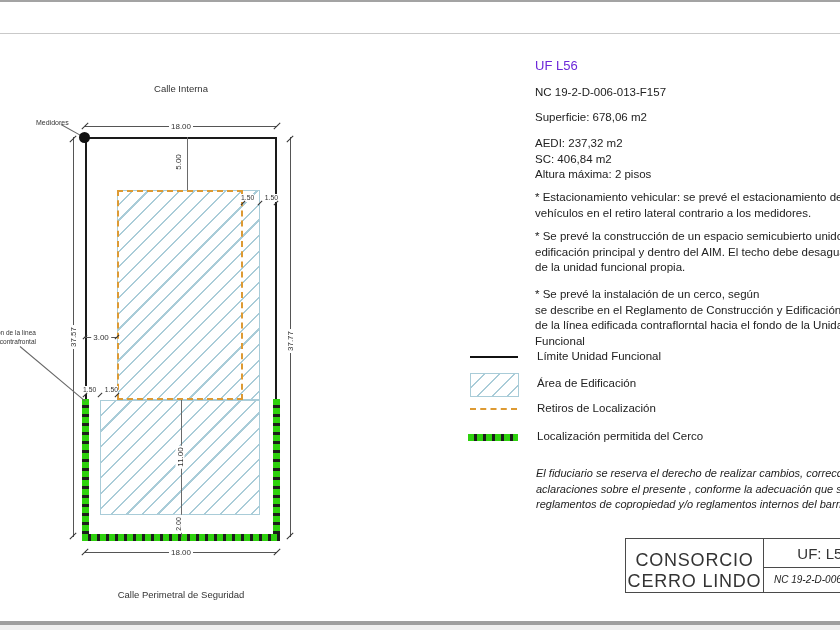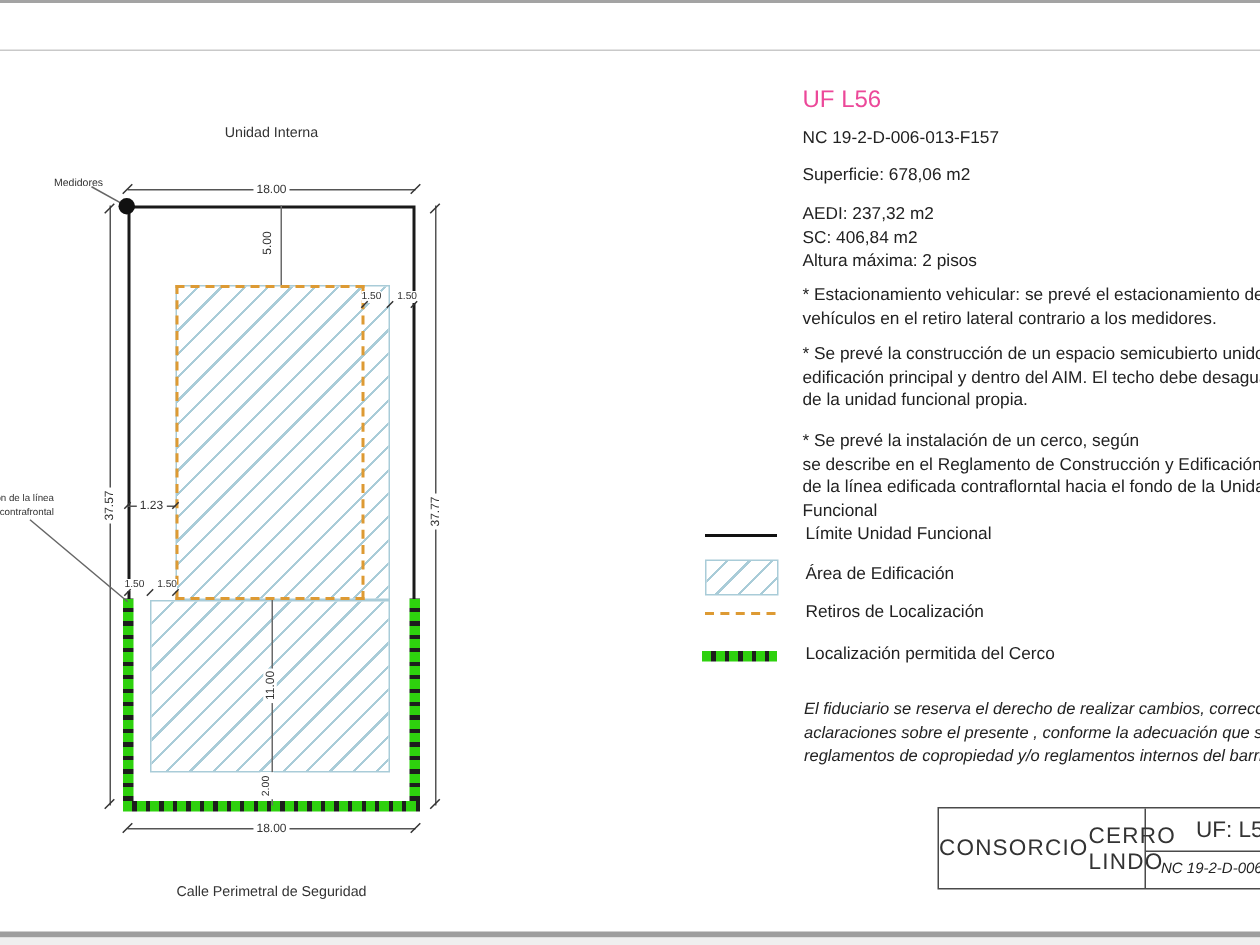--- a/index.html
+++ b/index.html
@@ -36,60 +36,60 @@
   .dlabel{position:absolute;font-size:8px;color:#333;background:#fff;padding:0 2px;
           line-height:9px;white-space:nowrap;transform:translate(-50%,-50%);}
   .dlabel.rot{transform:translate(-50%,-50%) rotate(-90deg);}
   .dlabel.sm{font-size:7px;}
   .gap-pair{position:absolute;display:flex;justify-content:space-between;}
   .gap-pair span{font-size:6.8px;color:#333;background:#fff;line-height:8px;}
   .leader{position:absolute;height:1px;background:#666;transform-origin:left center;}
   .proy{position:absolute;left:-28px;top:329px;width:86px;font-size:6.5px;line-height:8.5px;color:#333;}
 
   
-  .h1{position:absolute;left:535px;top:58px;font-size:16px;color:#ec4899;}
+  .h1{position:absolute;left:535px;top:58px;font-size:13px;color:#6d28d9;}
   .body-line{font-size:11.5px;color:#222;line-height:15.5px;white-space:nowrap;}
   .blk{position:absolute;left:535px;width:340px;}
 
   
   .lg-label{position:absolute;left:537px;font-size:11.5px;color:#222;white-space:nowrap;}
   .lg-solid{position:absolute;left:470px;top:356px;width:48px;height:2px;background:#111;}
   .lg-hatch{position:absolute;left:470px;top:373px;width:47px;height:22px;border:1px solid #a9ccd8;
             background:repeating-linear-gradient(135deg,rgba(255,255,255,0) 0 9px,#a9ccd8 9px 10.5px);}
   .lg-dash{position:absolute;left:470px;top:408px;width:47px;height:0;border-top:2px dashed #dd9a33;}
   .lg-green{position:absolute;left:468px;top:434px;width:50px;height:7px;
             background:repeating-linear-gradient(90deg,#2ed10e 0 6px,#1d1d1d 6px 9px);}
 
   .disclaimer{position:absolute;left:536px;top:466px;width:340px;font-size:11px;
               font-style:italic;color:#222;line-height:15.5px;}
   .disclaimer div{white-space:nowrap;}
 
   
   .tblock{position:absolute;left:625px;top:538px;width:260px;height:55px;
           border:1.5px solid #4a4a4a;box-sizing:border-box;background:#fff;}
-  .tb-left{position:absolute;left:0;top:0;width:138px;height:100%;display:flex;flex-direction:row;
-           justify-content:flex-start;align-items:center;font-size:15px;color:#333;letter-spacing:0.8px;
+  .tb-left{position:absolute;left:0;top:0;width:138px;height:100%;display:flex;flex-direction:column;
+           justify-content:flex-end;align-items:center;font-size:18px;color:#333;letter-spacing:0.8px;
            border-right:1.5px solid #4a4a4a;box-sizing:border-box;}
   .tb-right{position:absolute;left:138px;top:0;right:0;height:100%;}
   .tb-uf{height:29px;display:flex;align-items:center;justify-content:center;font-size:15px;color:#333;
          border-bottom:1.5px solid #4a4a4a;box-sizing:border-box;}
   .tb-nc{height:23px;display:flex;align-items:center;padding-left:10px;font-size:10px;
          font-style:italic;color:#222;white-space:nowrap;}
 </style>
 </head>
 <body>
 
 <div class="sheet">
 
   <div class="pg-top"></div>
   <div class="pg-faint"></div>
   <div class="pg-bottom"></div>
   <div class="pg-band"></div>
 
-  <div class="t center" style="left:85px;top:83px;width:192px">Unidad Interna</div>
+  <div class="t center" style="left:85px;top:83px;width:192px">Calle Interna</div>
 
   <div class="t xs" style="left:36px;top:117px">Medidores</div>
   <div class="leader" style="left:61px;top:124px;width:27px;transform:rotate(29deg)"></div>
 
   <div class="hatch" style="left:117px;top:190px;width:143px;height:210px"></div>
   <div class="hatch" style="left:100px;top:400px;width:160px;height:115px"></div>
   <div class="lot"></div>
   <div class="retiro"></div>
   <div class="dot"></div>
 
@@ -116,21 +116,21 @@
   <span class="tick" style="left:290px;top:139px"></span>
   <span class="tick" style="left:290px;top:536px"></span>
   <div class="dlabel rot" style="left:290px;top:341px">37.77</div>
 
   <div class="eline" style="left:187px;top:137px;height:53px"></div>
   <div class="dlabel rot" style="left:178px;top:162px">5.00</div>
 
   <div class="dline h" style="left:85px;top:337px;width:32px"></div>
   <span class="tick sm" style="left:85px;top:337px"></span>
   <span class="tick sm" style="left:117px;top:337px"></span>
-  <div class="dlabel" style="left:101px;top:337px">1.23</div>
+  <div class="dlabel" style="left:101px;top:337px">3.00</div>
 
   <div class="eline" style="left:181px;top:400px;height:115px"></div>
   <div class="dlabel rot" style="left:180px;top:457px">11.00</div>
 
   <div class="eline" style="left:181px;top:515px;height:22px"></div>
   <div class="dlabel rot sm" style="left:178px;top:524px">2.00</div>
 
   <div class="gap-pair" style="left:241px;top:194px;width:37px">
     <span>1.50</span>
     <span>1.50</span>

